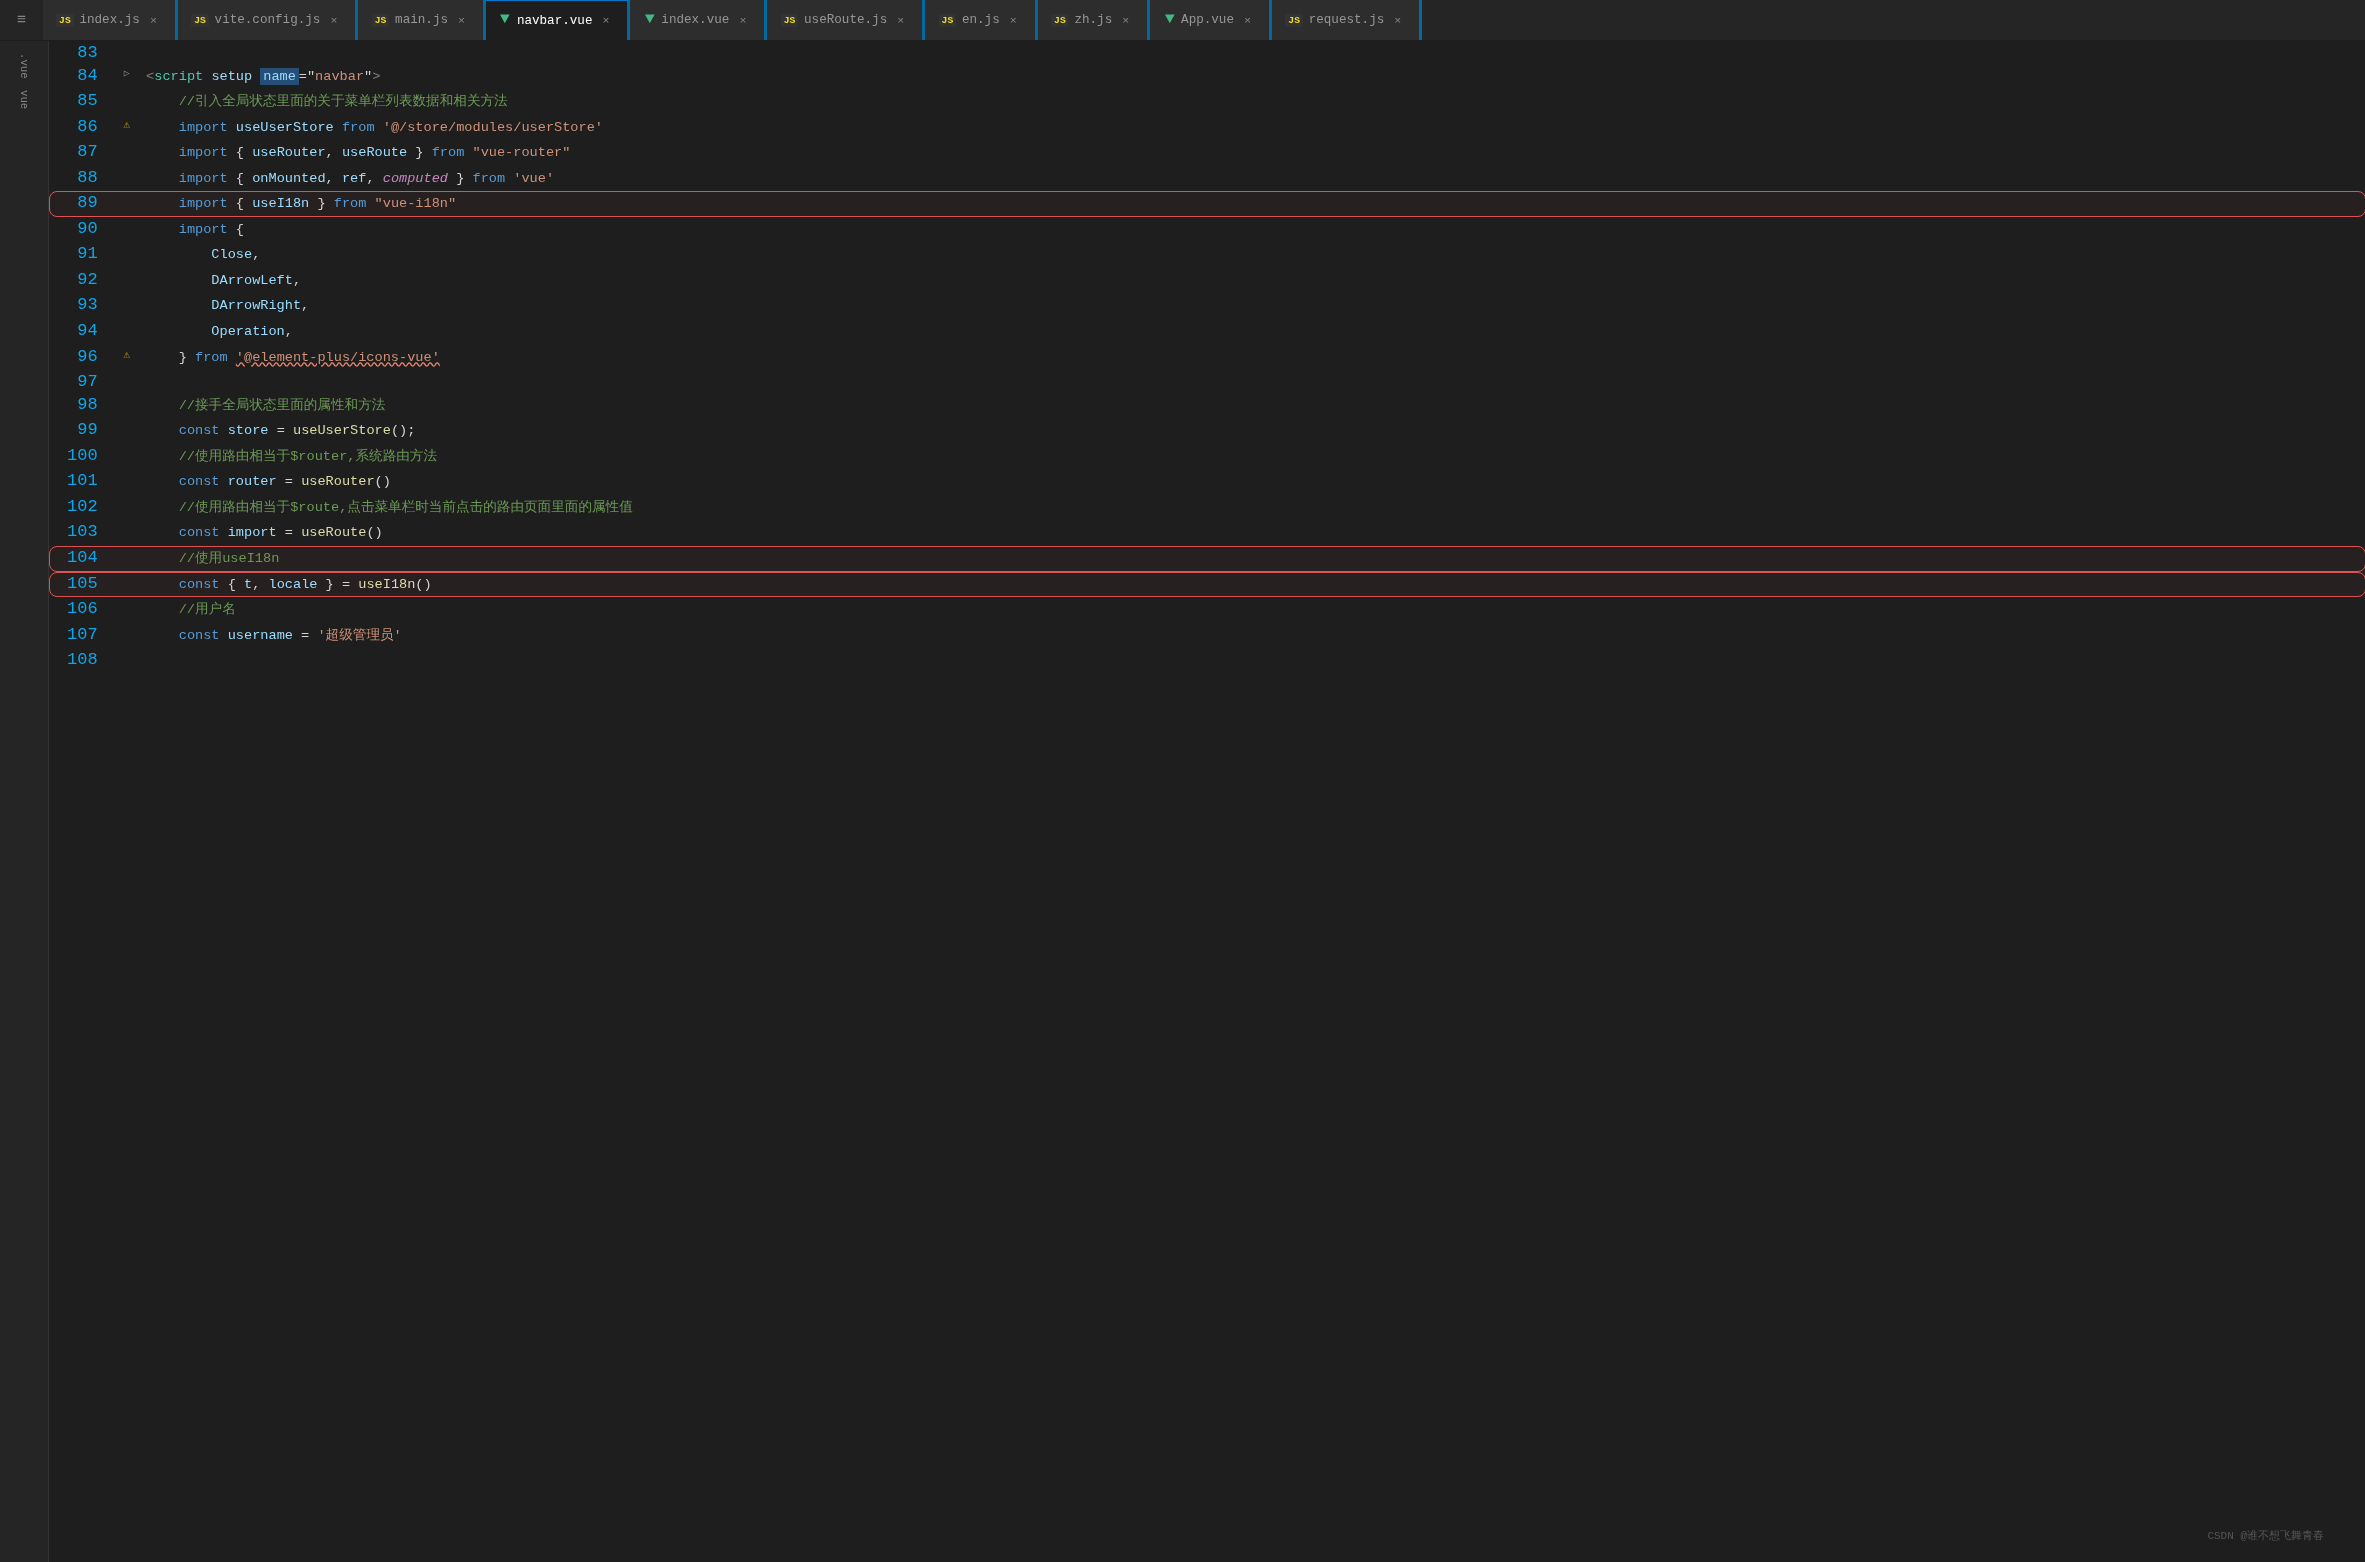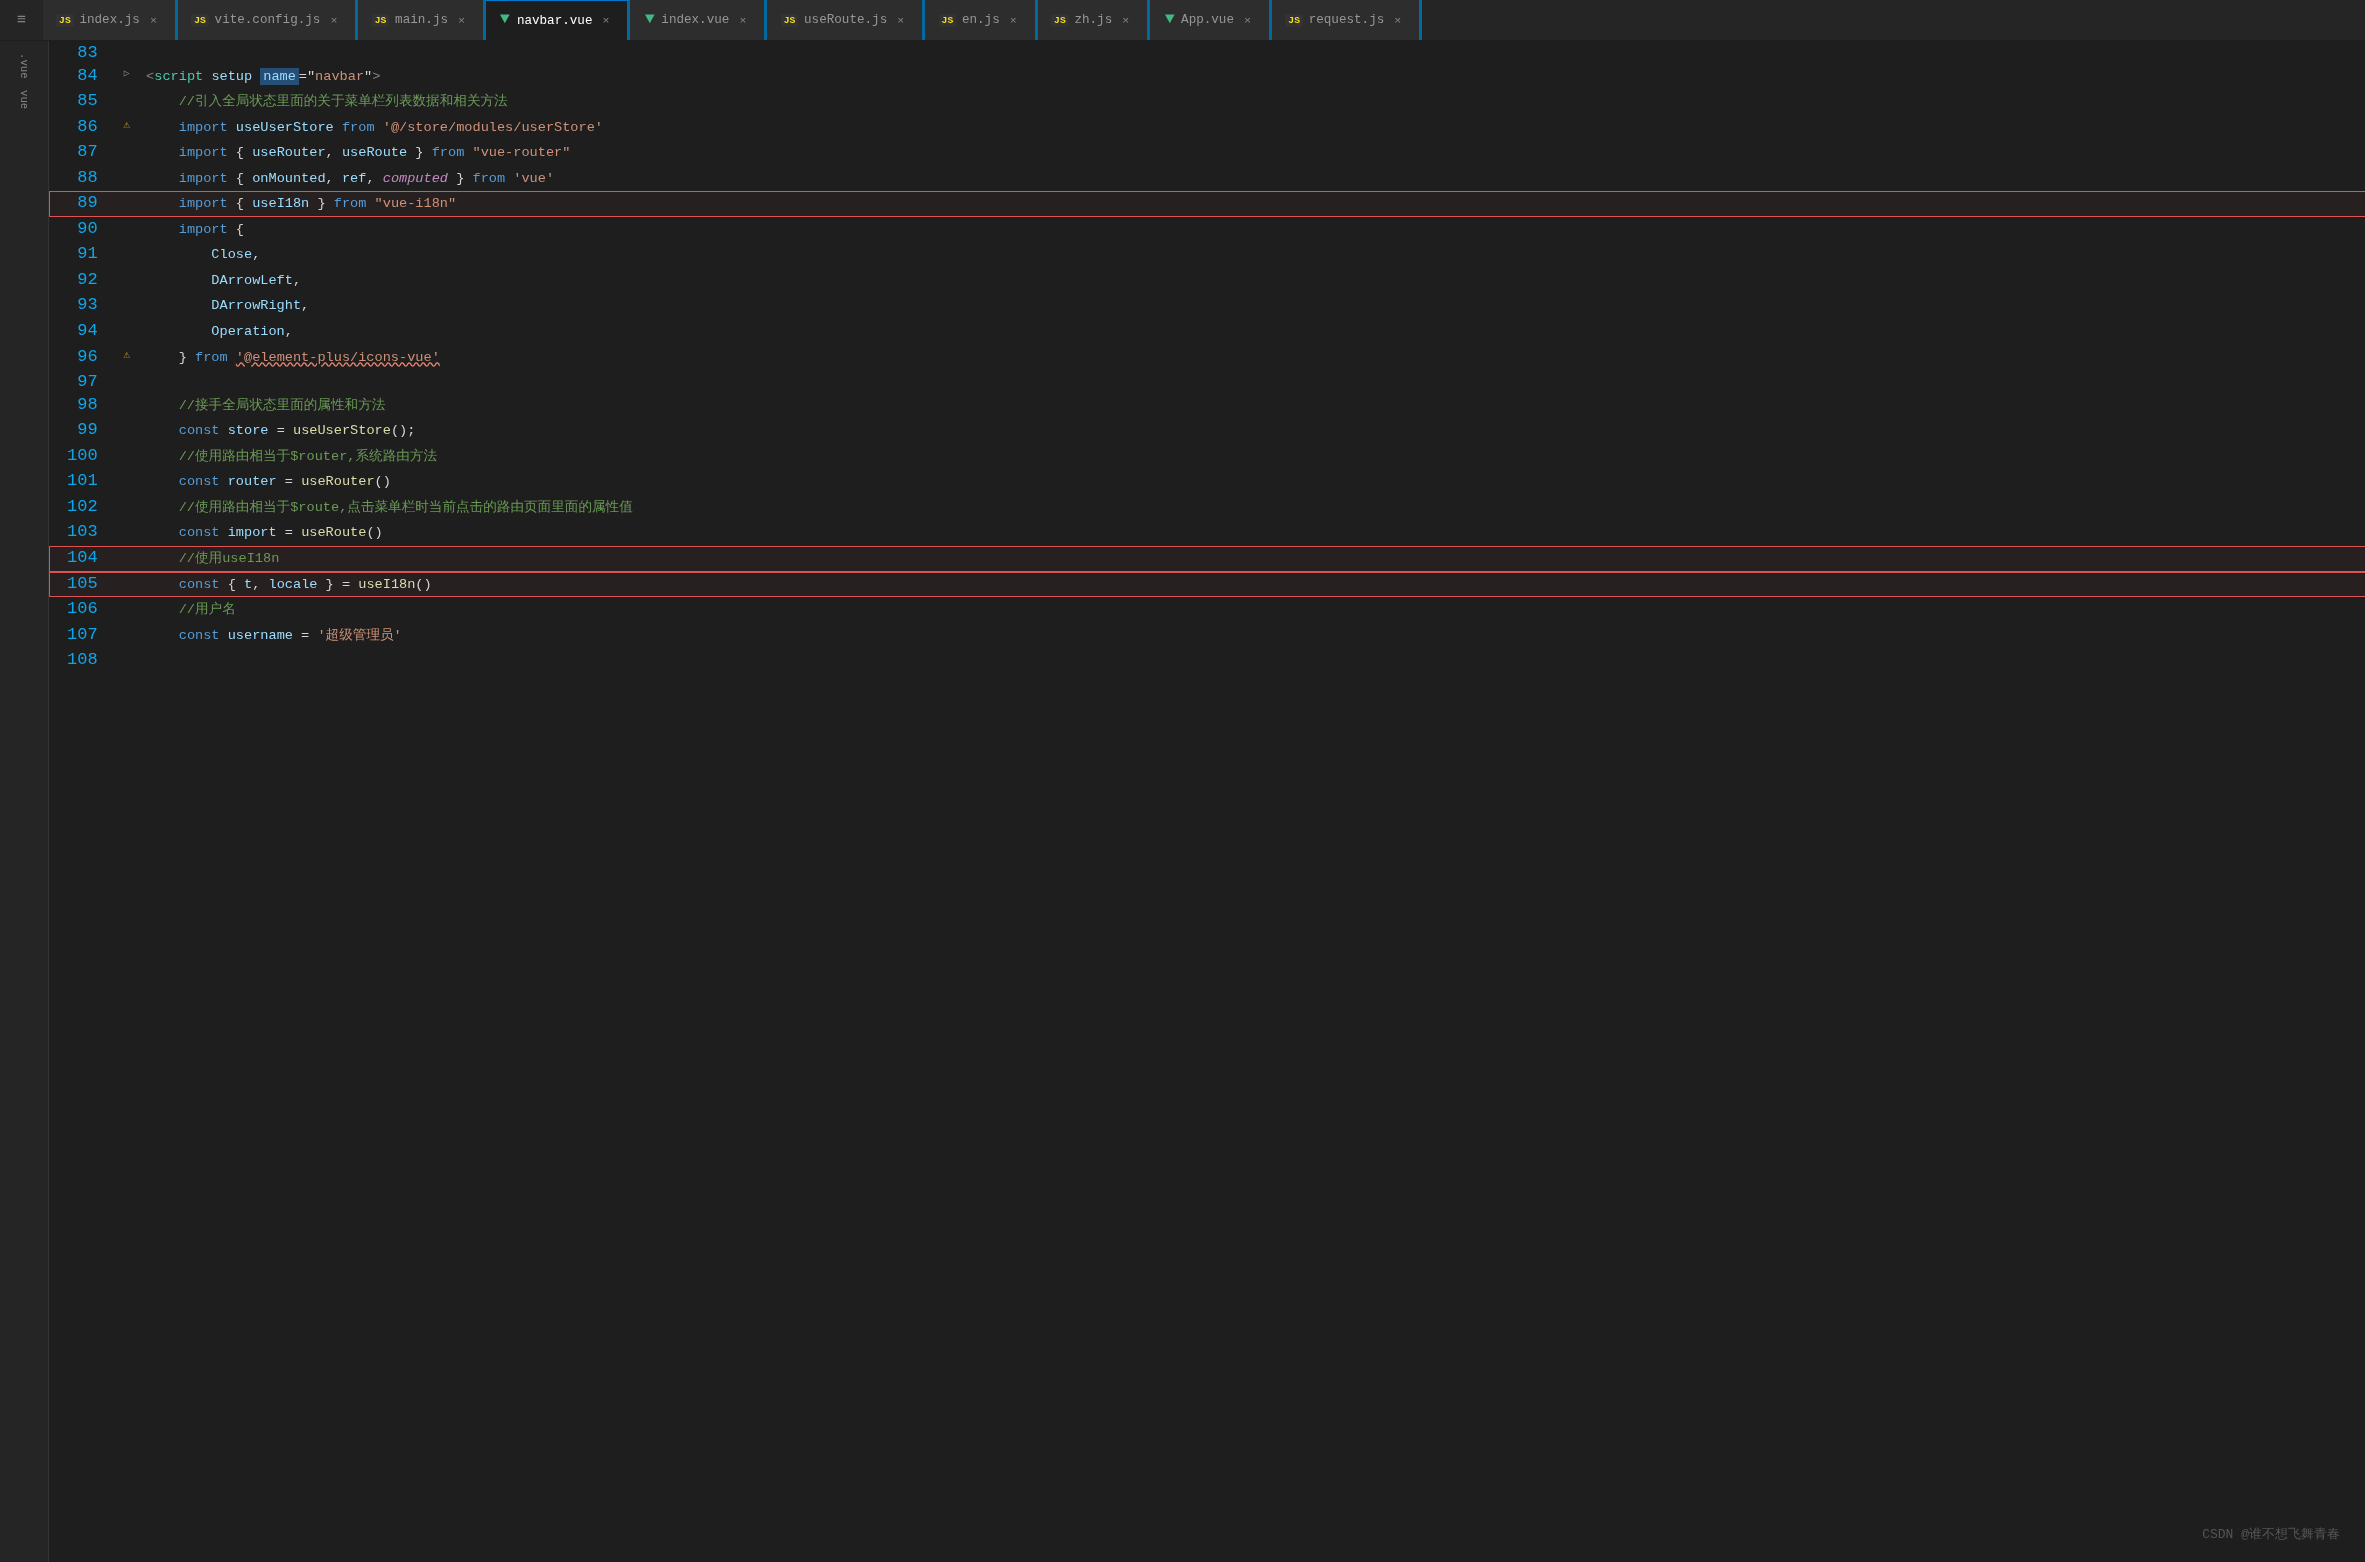--- a/index.html
+++ b/index.html
@@ -189,29 +189,30 @@
     .attr-val { color: #ce9178; } 
     .angle { color: #808080; }
     .blue-light { color: #9cdcfe; }
     .squiggly { text-decoration: underline wavy #f48771; }
 
     
     .line-highlight-box {
       outline: 1.5px solid #e05252;
       outline-offset: -1px;
       background: rgba(224, 82, 82, 0.05);
+      border-radius: 8px;
     }
 
     
     .watermark {
       position: fixed;
       bottom: 19.4px;
-      right: 25px;
+      right: 41px;
       color: #555;
-      font-size: 13px;
+      font-size: 11px;
     }
   </style>
 </head>
 <body>
 
 <div class="editor-container">
 
   <div class="tab-bar">
     <div class="tab-bar-left">
       <div class="tab-collapse-btn">≡</div>

